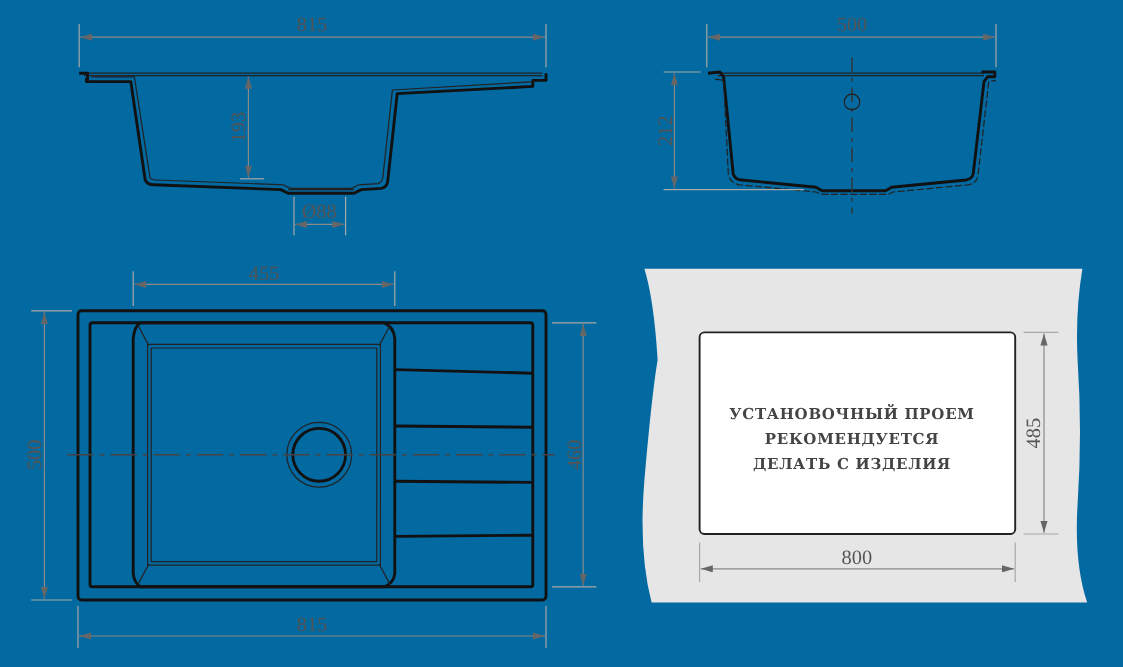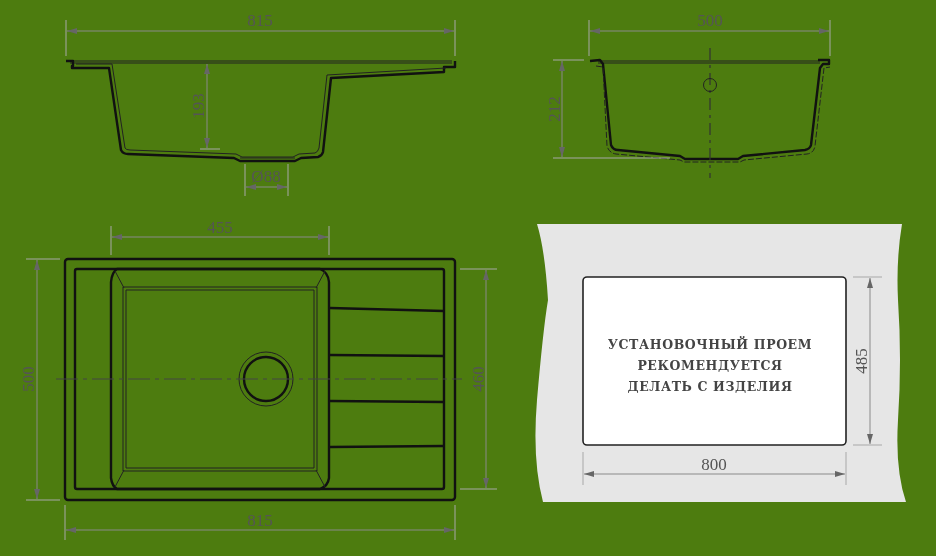--- a/index.html
+++ b/index.html
@@ -1,16 +1,16 @@
 <!DOCTYPE html>
 <html><head>
 <meta charset="utf-8">
 <style>
   html, body { margin: 0; padding: 0; background: #ffffff; }
-  #canvas { position: relative; width: 936px; height: 556px; overflow: hidden; background: #4d7c0f; }
+  #canvas { position: relative; width: 936px; height: 556px; overflow: hidden; background: #0369a1; }
   svg { position: absolute; left: 0; top: 0; }
   .dim-text { font-family: "Liberation Serif", "DejaVu Serif", serif; font-size: 17px; fill: #555555; }
   .note-text { font-family: "DejaVu Serif", "Liberation Serif", serif; font-size: 12.5px; font-weight: bold; fill: #444444; letter-spacing: 0.6px; }
   .dimline { stroke: #8a8a8a; stroke-width: 1; fill: none; }
   .extline { stroke: #a8a8a8; stroke-width: 1; fill: none; }
   .thick { stroke: #111111; stroke-width: 2.4; fill: none; stroke-linejoin: round; }
   .thin { stroke: #222222; stroke-width: 1; fill: none; stroke-linejoin: round; }
   .axis { stroke: #444444; stroke-width: 1.2; fill: none; stroke-dasharray: 22 5 4 5; }
   .axis-v { stroke: #333333; stroke-width: 1.2; fill: none; stroke-dasharray: 12 5 3 5; }
   .arrow { fill: #666666; }

